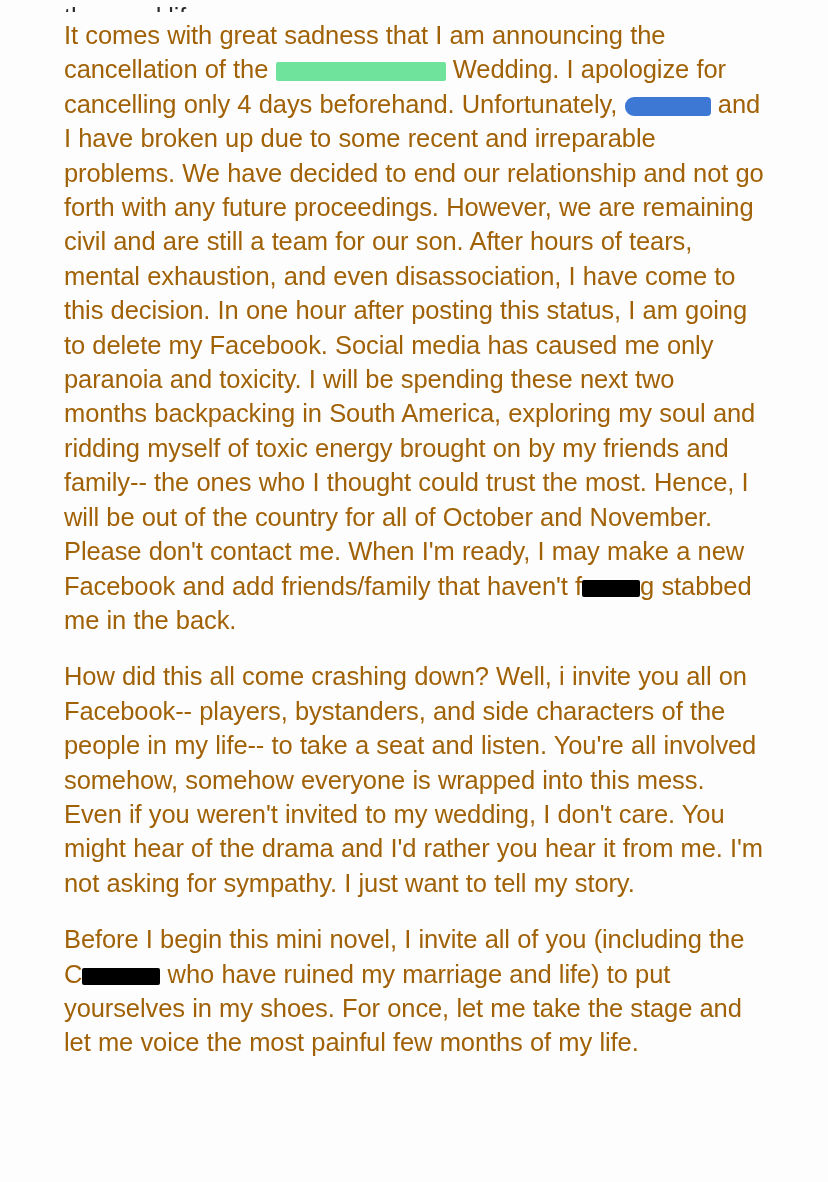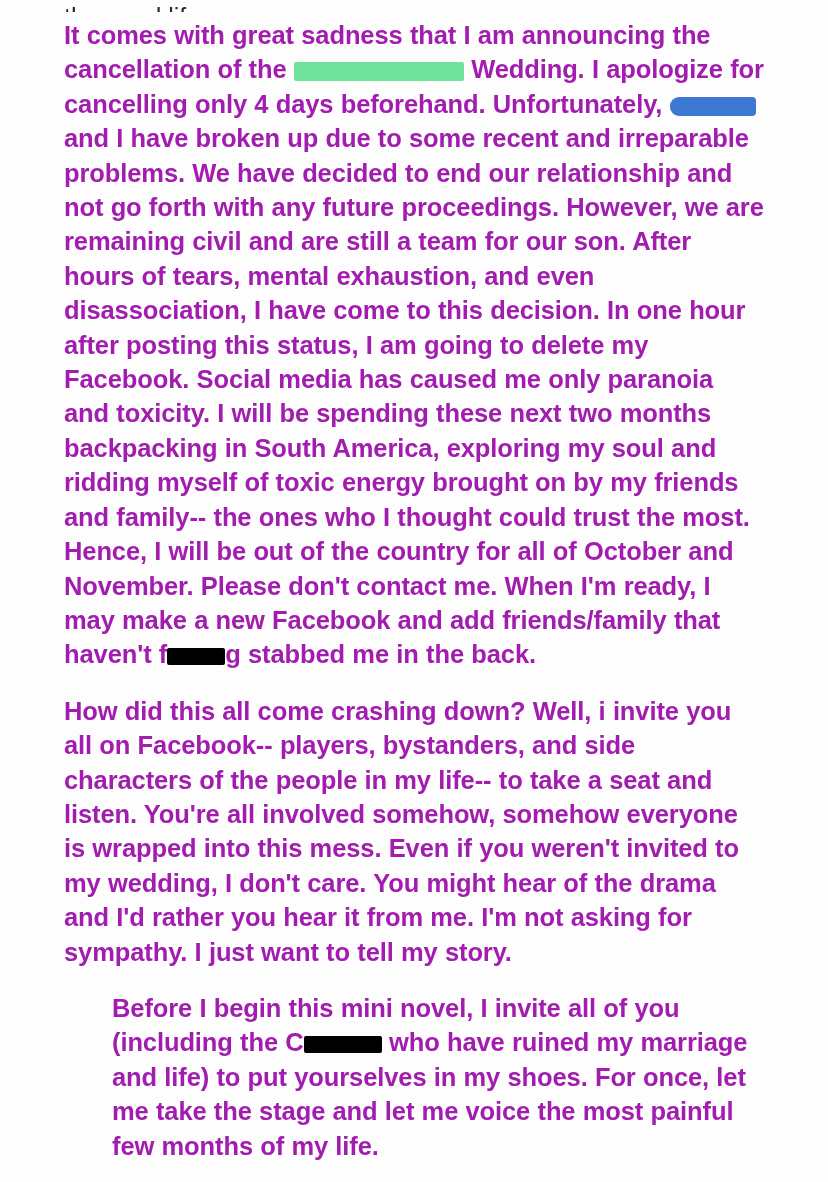--- a/index.html
+++ b/index.html
@@ -31,30 +31,29 @@
     color: #2b2b2b;
     font-size: 25px;
     line-height: 34px;
   }
   .post-body {
     position: relative;
     padding-top: 18px;
   }
   p.para {
     margin: 0 0 22px 0;
-    color: #a21caf;
+    color: #a16207;
     font-size: 25.5px;
     line-height: 34.4px;
     letter-spacing: -0.1px;
-    font-weight: 700;
+    font-weight: 400;
     word-spacing: 0.3px;
   }
   p.para:last-child {
     margin-bottom: 0;
-    margin-left: 48px;
   }
   .redact {
     display: inline-block;
     vertical-align: baseline;
     border-radius: 2px;
     position: relative;
     top: 3px;
   }
   .redact-green {
     background: #6fe39b;

